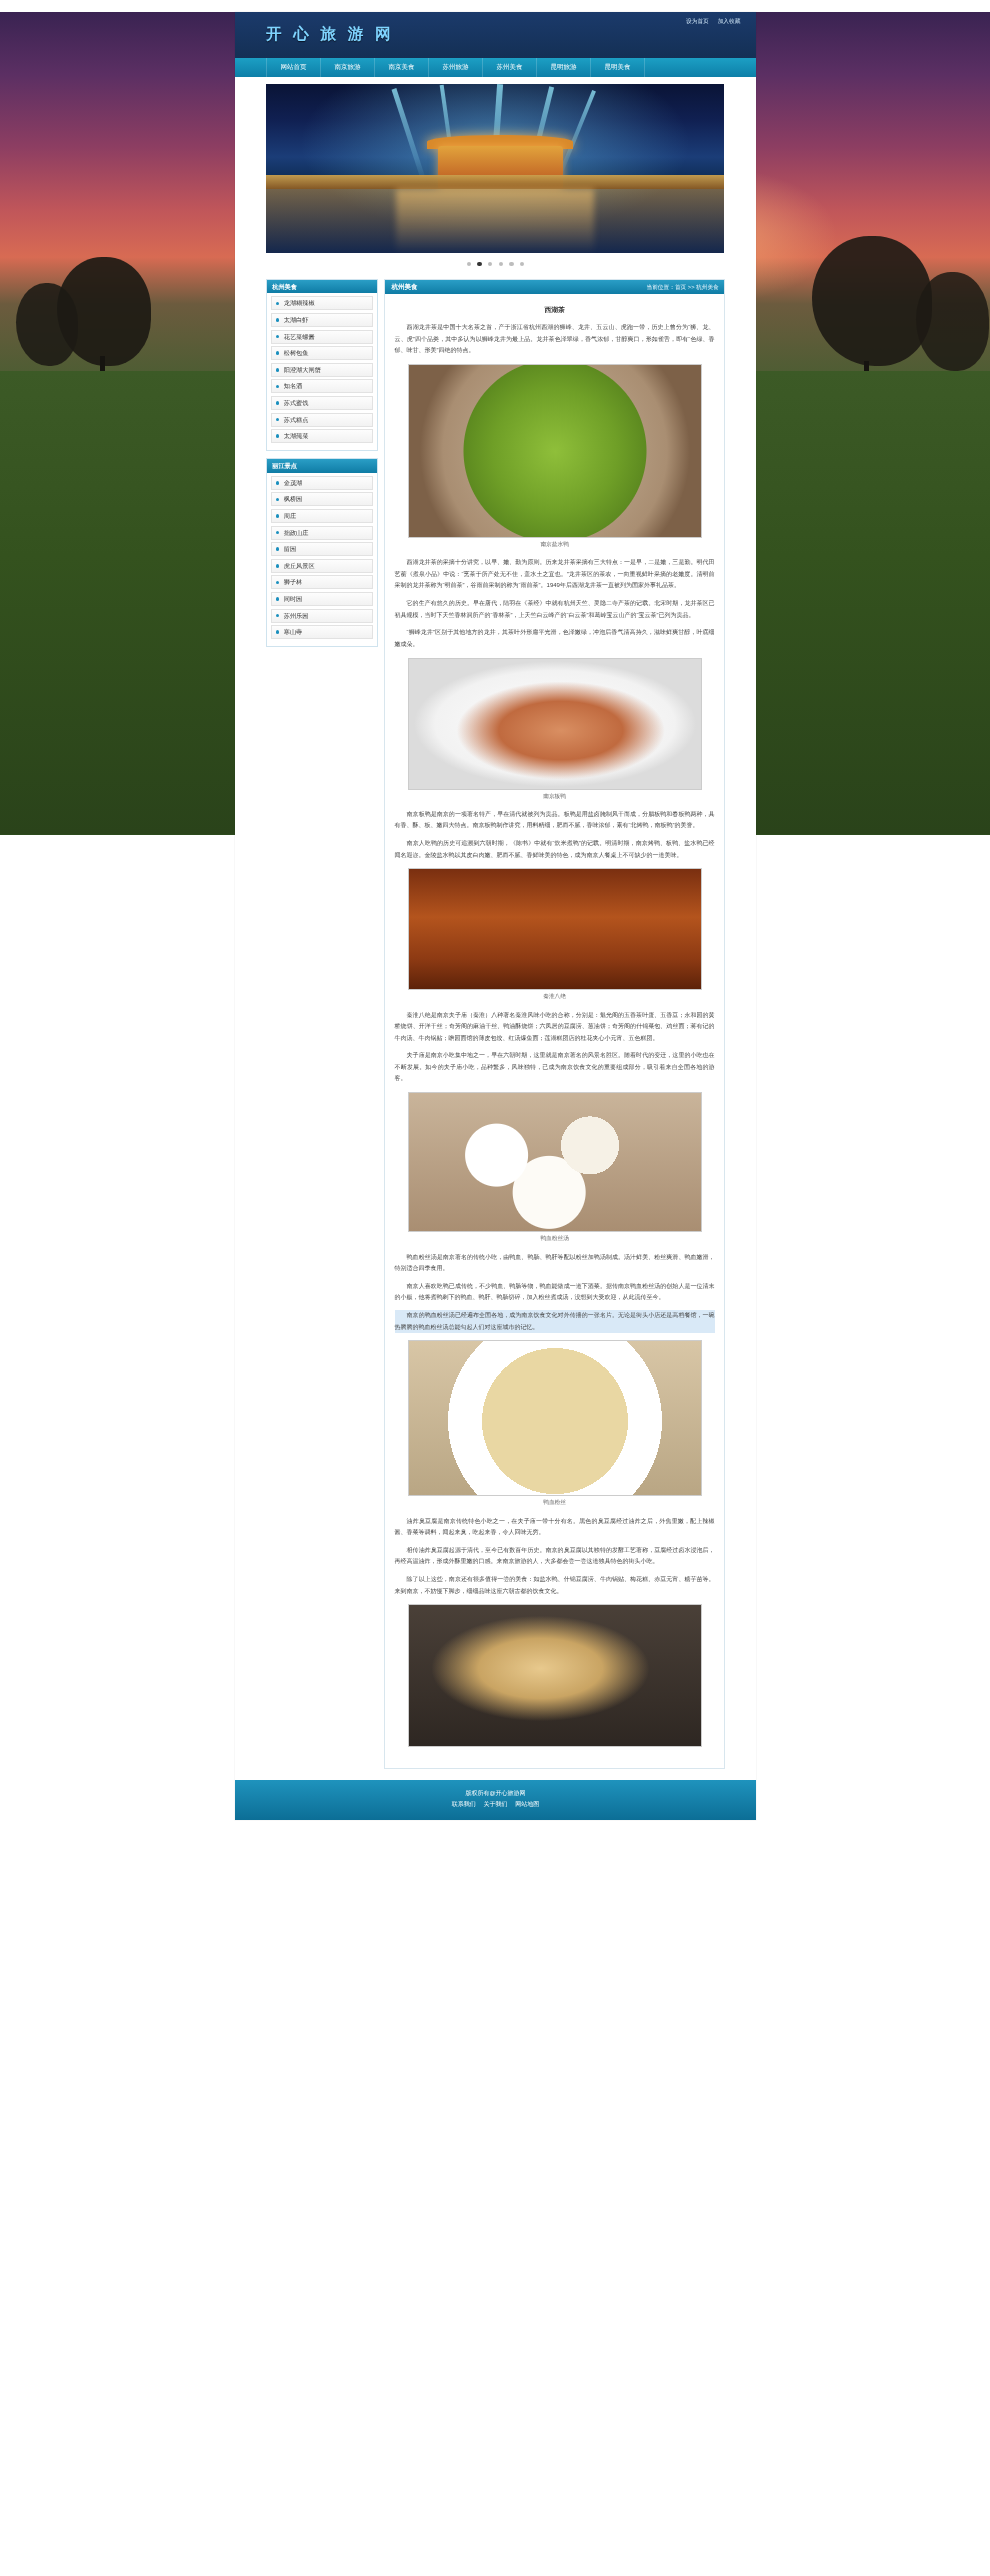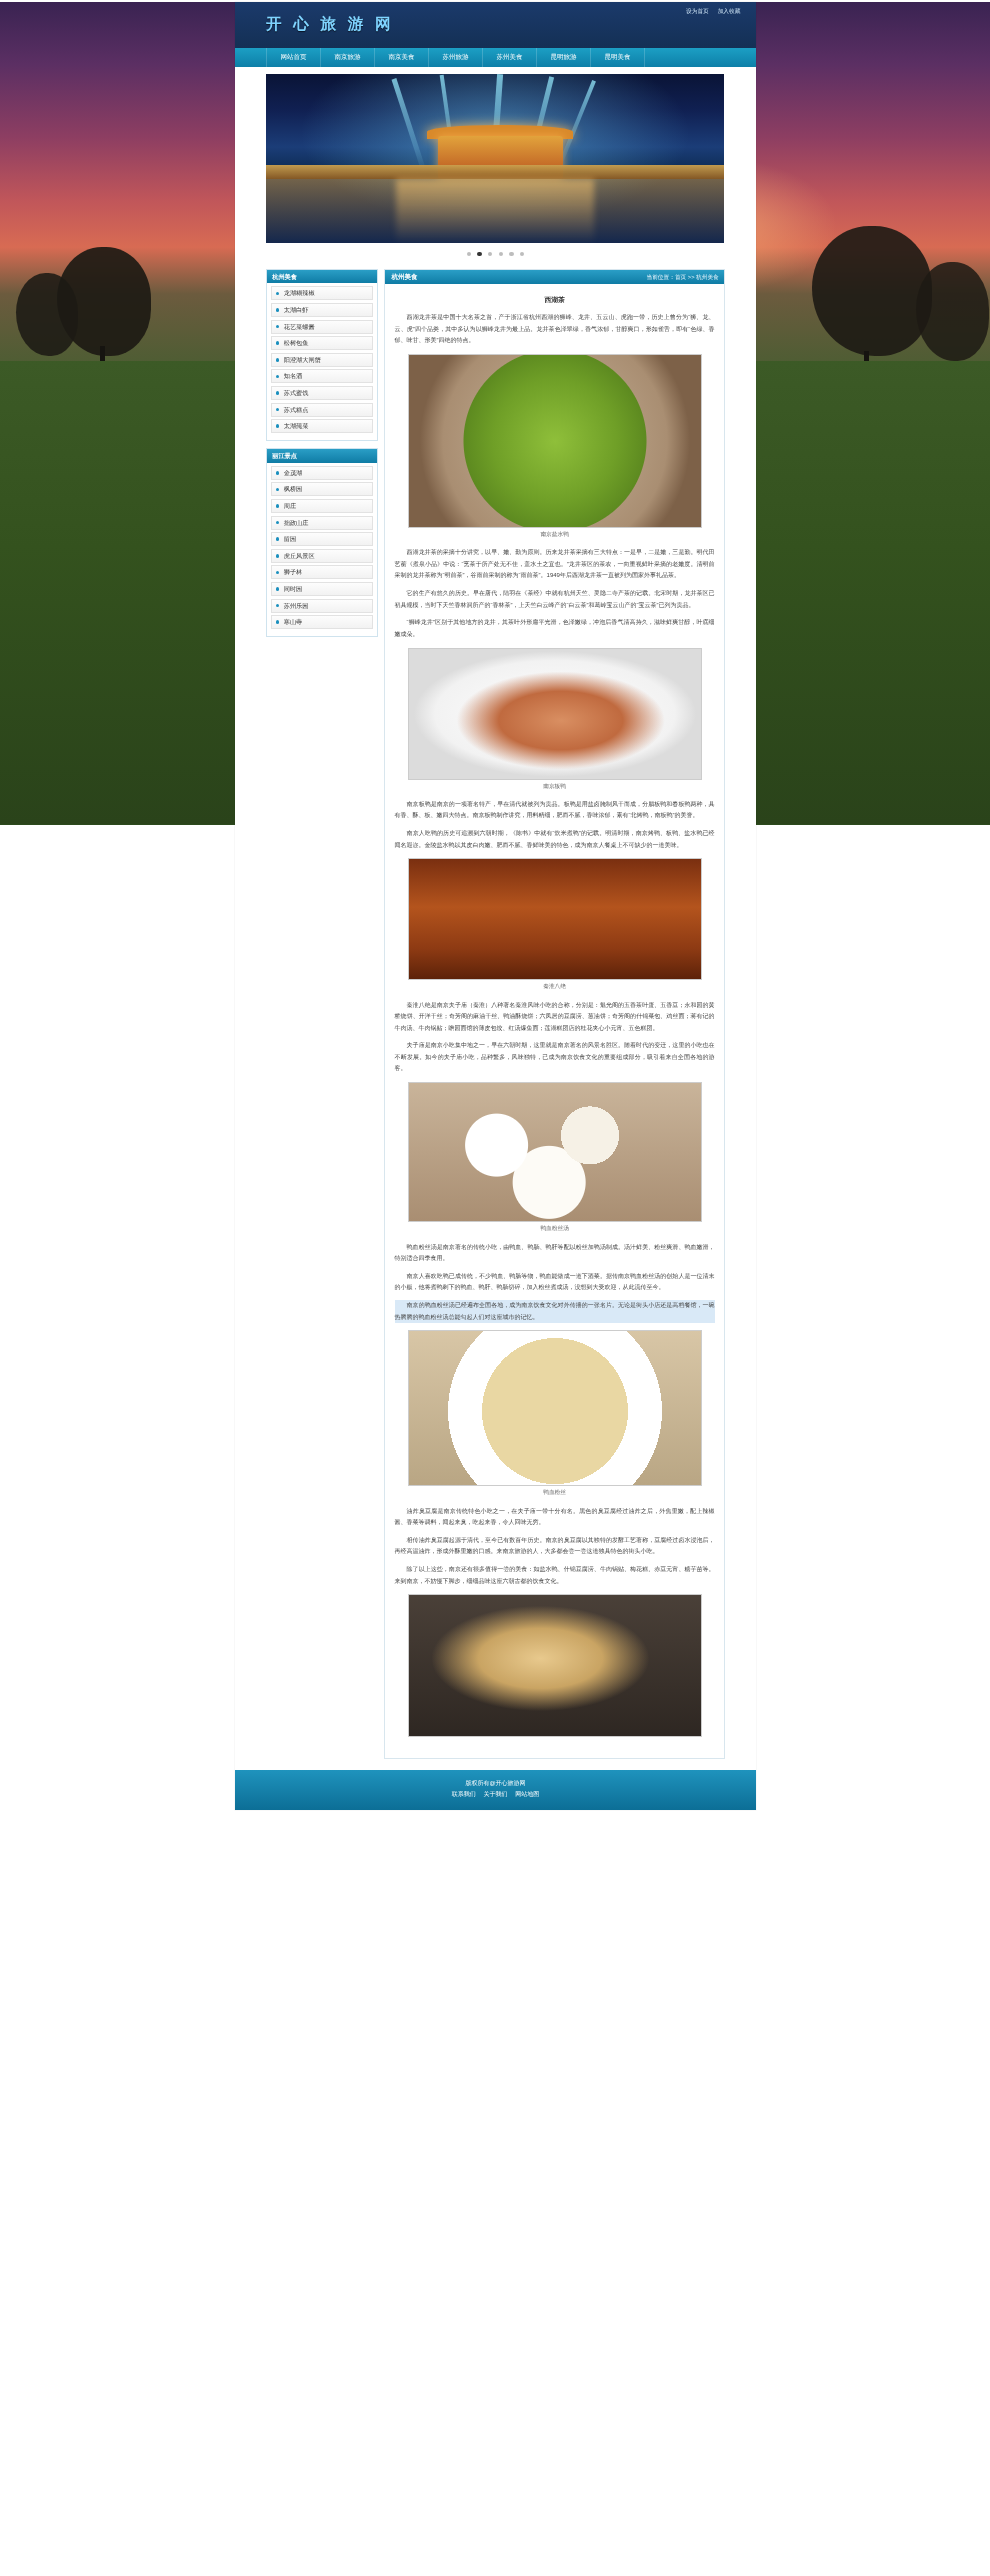--- a/index.html
+++ b/index.html
@@ -55,21 +55,21 @@
     background:radial-gradient(ellipse at center,rgba(255,190,120,.55),rgba(255,140,90,0) 70%);
   }
   .bg-white-lower{
     position:absolute;left:0;top:823px;width:991px;height:1753px;background:#ffffff;
   }
 
   
   .site{
     position:relative;
     width:521px;
-    margin:2px auto;
+    margin:12px auto;
     background:#ffffff;
     box-shadow:0 0 0 0.5px rgba(0,0,0,.06);
   }
   
   .header{
     height:46px;
     background:linear-gradient(to bottom,#1b3a6b,#143055);
     position:relative;
   }
   .logo{

